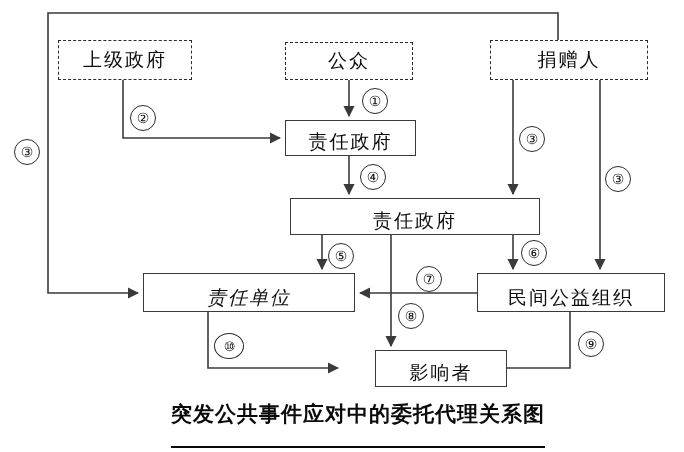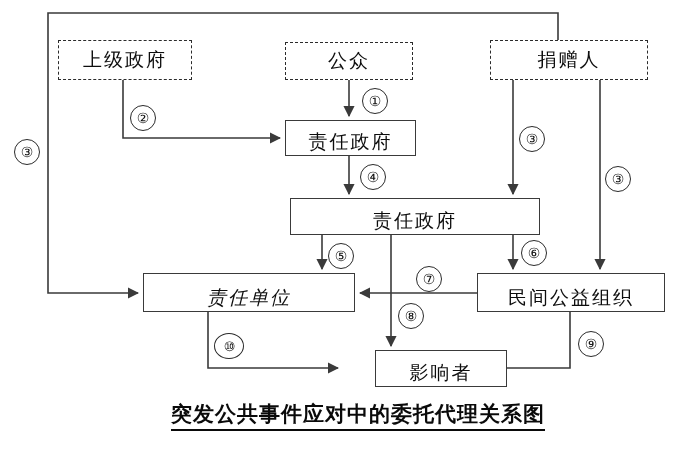--- a/index.html
+++ b/index.html
@@ -27,21 +27,21 @@
     font-size:14px;line-height:1;color:#101010;background:#ffffff;
     box-sizing:border-box;
   }
   .marker.wide{width:30px;font-size:13px;letter-spacing:-1px;}
 
   #caption{
     position:absolute;left:0;right:0;top:400px;text-align:center;
     font-family:"DejaVu Sans","Liberation Sans",sans-serif;
     font-weight:bold;font-size:21px;letter-spacing:1px;color:#0a0a0a;
   }
-  #caption span{border-bottom:2px solid #0a0a0a;padding-bottom:3px;margin-left:32px;}
+  #caption span{border-bottom:2px solid #0a0a0a;padding-bottom:20px;margin-left:32px;}
 </style>
 </head>
 <body>
 
 <div id="diagram-root">
 
   <svg id="wires" viewBox="0 0 684 452" xmlns="http://www.w3.org/2000/svg">
     <defs>
       <marker id="arrow" viewBox="0 0 10 10" refX="9" refY="5" markerWidth="7" markerHeight="7" orient="auto-start-reverse">
         <path d="M 0 0 L 10 5 L 0 10 z" fill="#3a3a3a"></path>

